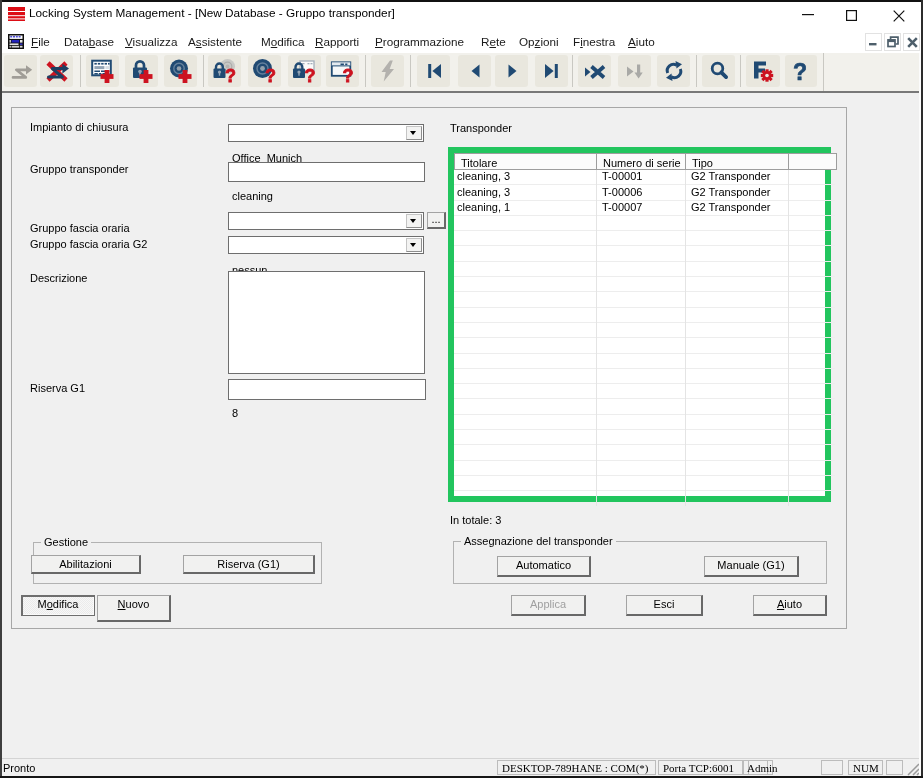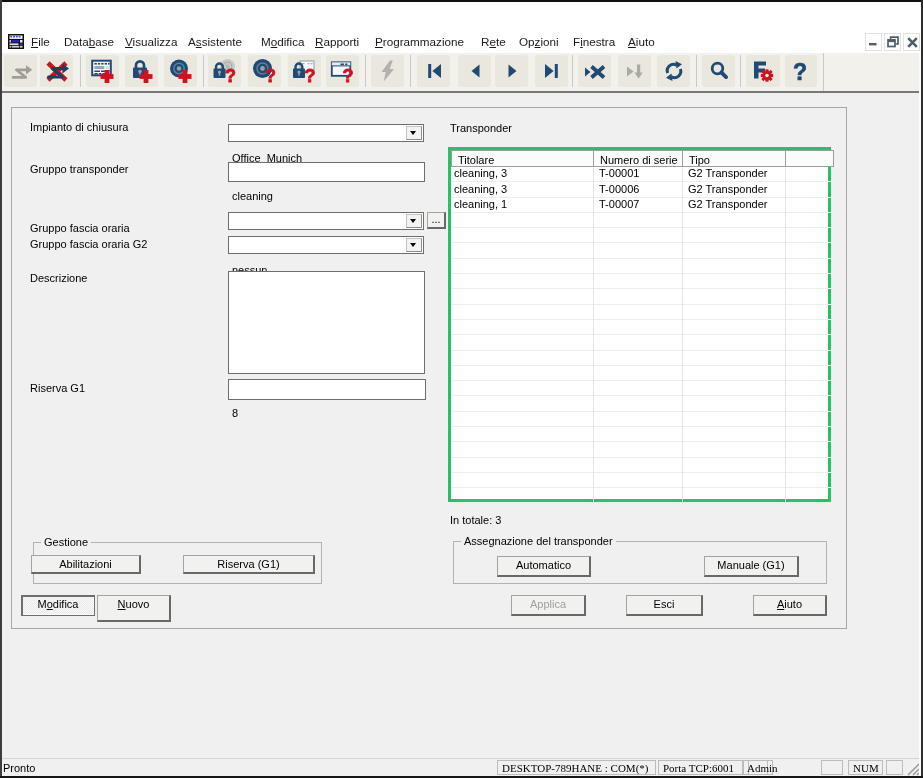--- a/index.html
+++ b/index.html
@@ -28,34 +28,52 @@
   .combo-arrow { position:absolute; right:1px; top:1px; bottom:1px; width:16px; background:#f3f3f2;
      border:1px solid #c4c4c4; border-right-color:#8d8d8d; border-bottom-color:#8d8d8d; }
   .combo-arrow:after { content:""; position:absolute; left:50%; top:50%; margin-left:-3.7px; margin-top:-2px;
      border-left:3.7px solid transparent; border-right:3.7px solid transparent; border-top:4.5px solid #000; }
   .btn { position:absolute; background:#f1f1f0; border-top:1px solid #a3a3a3; border-left:1px solid #a3a3a3;
      border-right:2px solid #686868; border-bottom:2px solid #686868;
      font-size:11px; color:#000; text-align:center; }
   .gbox { position:absolute; border:1px solid #b2b2b2; }
   .gbox .glabel { position:absolute; top:-7px; left:8px; background:#f0f0f0; padding:0 3px; font-size:11px; }
   
-  #tbl { position:absolute; left:448px; top:54px; width:383px; height:355px; background:#fff; border:3px solid #22c55e; }
+  #tbl { position:absolute; left:448px; top:54px; width:383px; height:355px; background:#fff; border:6px solid #22c55e; }
   .th { position:absolute; top:0; height:17px; background:#fbfbfb; border:1px solid #9d9d9d; font-size:11px; white-space:nowrap; }
   .th span{ position:absolute; left:6px; top:2.5px; }
   .trow { position:absolute; font-size:11px; white-space:pre; }
   #grid-h { left:0; top:17px; width:381px; height:336px;
     background:repeating-linear-gradient(to bottom, transparent 0, transparent 14.3px, #ededed 14.3px, #ededed 15.3px); }
   
   #statusbar { position:absolute; left:0; top:758px; width:923px; height:18px; background:#f0f0f0; border-top:1px solid #d4d4d4; }
   .scell { position:absolute; top:1px; height:15px; border:1px solid #bcbcbc; font-size:11px; color:#000; }
   .scell span { position:absolute; left:4px; top:1px; white-space:pre;font-family:Liberation Serif, serif; }
 </style>
 </head>
 <body>
 <div id="win">
+  <div id="titlebar">
+    <svg class="abs" style="left:8px;top:7px" width="17" height="15" viewBox="0 0 17 15">
+      <rect x="0" y="0" width="17" height="4" fill="#dc0d15"></rect>
+      <rect x="0" y="5" width="17" height="3.2" fill="#dc0d15"></rect>
+      <rect x="0" y="9.2" width="17" height="2.2" fill="#dc0d15"></rect>
+      <rect x="0" y="12.4" width="17" height="1.6" fill="#dc0d15"></rect>
+    </svg>
+    <div id="title-text">Locking System Management - [New Database - Gruppo transponder]</div>
+    <svg class="abs" style="left:802px;top:14px" width="12" height="2" viewBox="0 0 12 2">
+        <rect width="12" height="1.2" fill="#111"></rect>
+      </svg>
+    <svg class="abs" style="left:846px;top:10px" width="11" height="11" viewBox="0 0 11 11">
+        <rect x="0.6" y="0.6" width="9.8" height="9.8" fill="none" stroke="#111" stroke-width="1.2"></rect>
+      </svg>
+    <svg class="abs" style="left:893px;top:10px" width="12" height="12" viewBox="0 0 12 12">
+        <path d="M0.7 0.7 L11.3 11.3 M11.3 0.7 L0.7 11.3" stroke="#111" stroke-width="1.2"></path>
+      </svg>
+  </div>
   <div id="menubar">
     <svg class="abs" style="left:8px;top:3px" width="16" height="15" viewBox="0 0 16 15">
       <rect x="0" y="0" width="16" height="15" fill="#0f0f0f"></rect>
       <rect x="1.5" y="1.5" width="13" height="3.4" fill="#fff"></rect>
       <rect x="2.2" y="2.2" width="2" height="1.2" fill="#2222cc"></rect>
         <rect x="5" y="2.2" width="2" height="1.2" fill="#2222cc"></rect>
         <rect x="7.8" y="2.2" width="2" height="1.2" fill="#2222cc"></rect>
         <rect x="10.6" y="2.2" width="2" height="1.2" fill="#2222cc"></rect>
       <rect x="1.5" y="6" width="1.4" height="2.6" fill="#d9d9d9"></rect>
       <rect x="3.6" y="6" width="7.6" height="2.6" fill="#2222bb"></rect>

